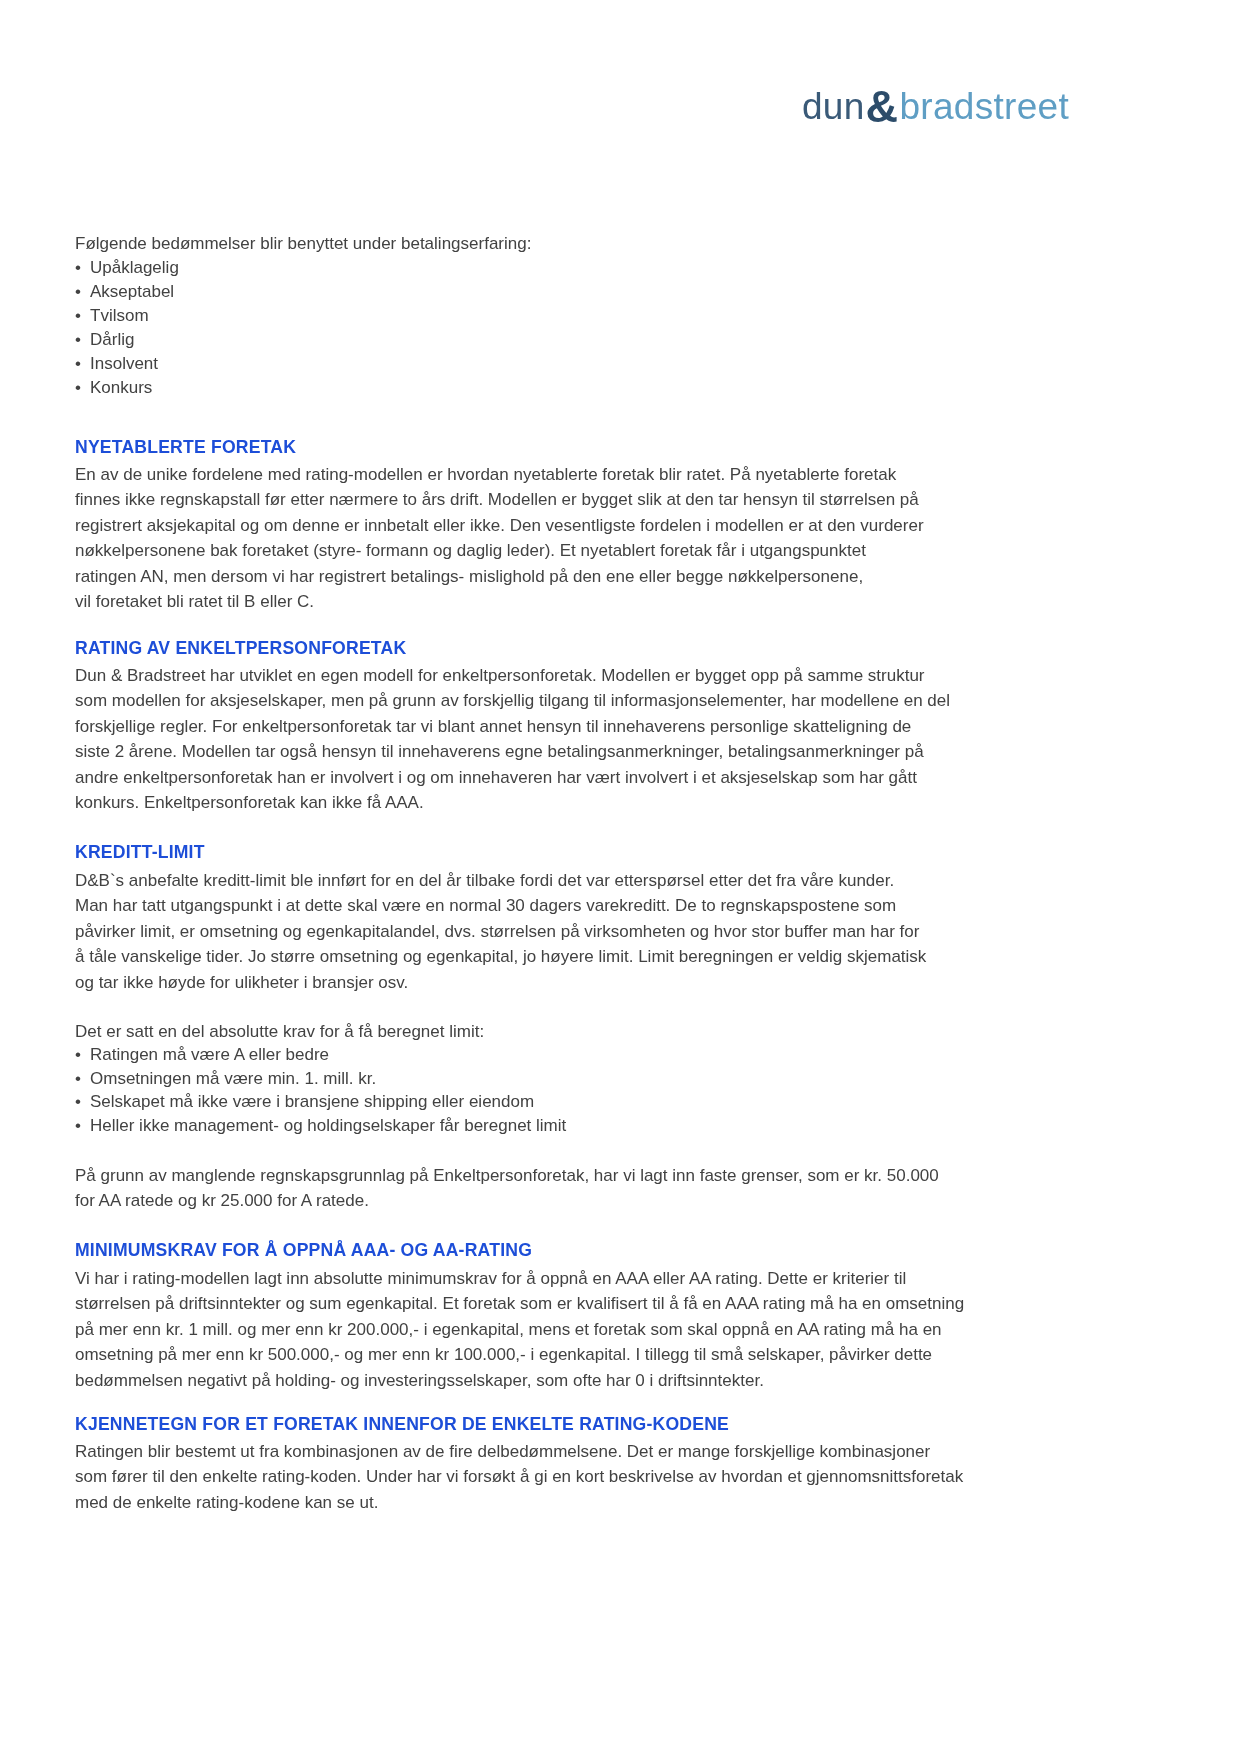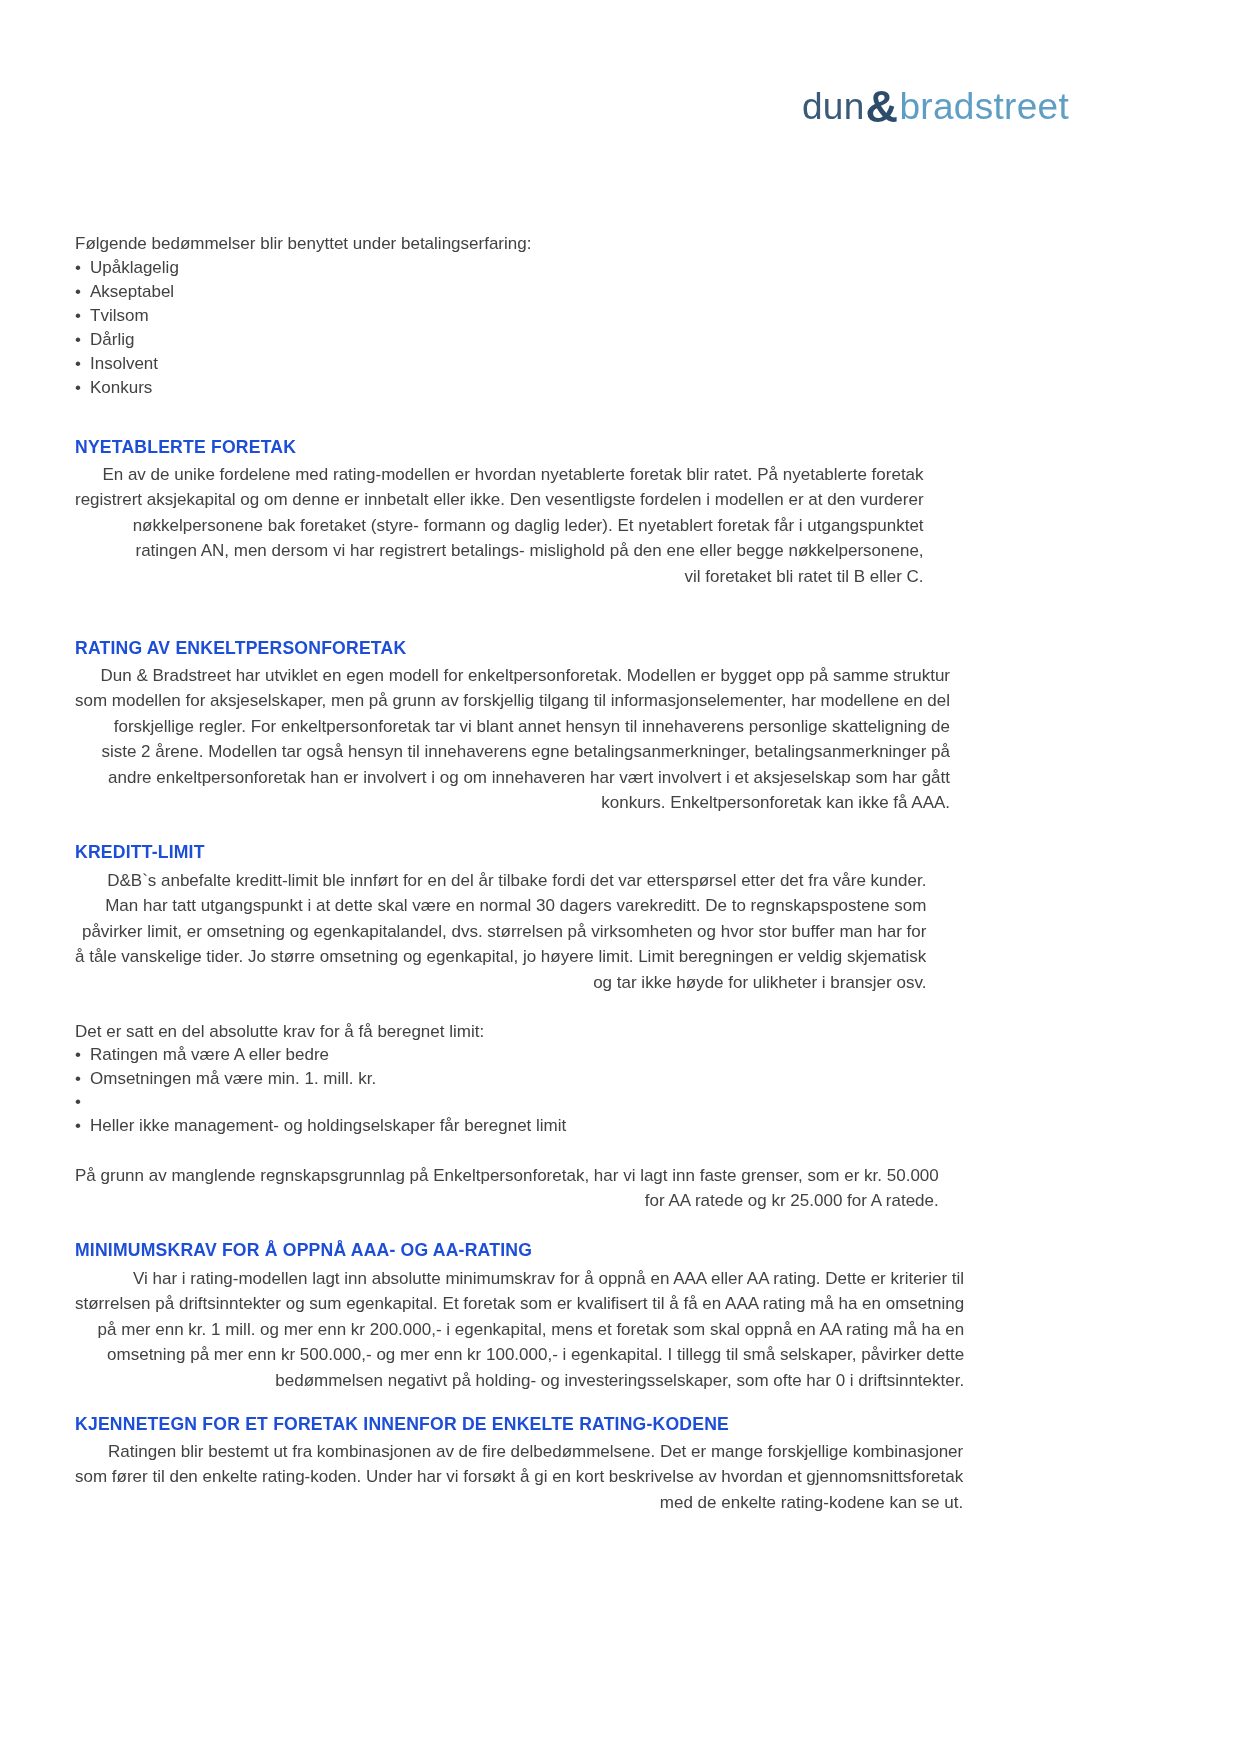--- a/index.html
+++ b/index.html
@@ -10,21 +10,20 @@
     background:#ffffff;
     font-family:"Liberation Sans", sans-serif;
     overflow:hidden;
   }
   .abs{position:absolute;left:75px;}
   .body-text{
     font-size:17px;
     color:#424242;
     line-height:25.4px;
     white-space:nowrap;
-    text-align:right;
   }
   .heading{
     font-size:17.6px;
     font-weight:bold;
     color:#1d4ed8;
     letter-spacing:0.2px;
     white-space:nowrap;
   }
   .bullet-item{
     display:flex;
@@ -100,20 +99,21 @@
       </div>
     <div class="bullet-item">
         <span class="dot">•</span>
         <span>Konkurs</span>
       </div>
   </div>
 
   <div class="abs heading" style="top:437px">NYETABLERTE FORETAK</div>
   <div class="abs" style="top:462px">
     <div class="body-text">En av de unike fordelene med rating-modellen er hvordan nyetablerte foretak blir ratet. På nyetablerte foretak</div>
+    <div class="body-text">finnes ikke regnskapstall før etter nærmere to års drift. Modellen er bygget slik at den tar hensyn til størrelsen på</div>
     <div class="body-text">registrert aksjekapital og om denne er innbetalt eller ikke. Den vesentligste fordelen i modellen er at den vurderer</div>
     <div class="body-text">nøkkelpersonene bak foretaket (styre- formann og daglig leder). Et nyetablert foretak får i utgangspunktet</div>
     <div class="body-text">ratingen AN, men dersom vi har registrert betalings- mislighold på den ene eller begge nøkkelpersonene,</div>
     <div class="body-text">vil foretaket bli ratet til B eller C.</div>
   </div>
 
   <div class="abs heading" style="top:638px">RATING AV ENKELTPERSONFORETAK</div>
   <div class="abs" style="top:663px">
     <div class="body-text">Dun &amp; Bradstreet har utviklet en egen modell for enkeltpersonforetak. Modellen er bygget opp på samme struktur</div>
     <div class="body-text">som modellen for aksjeselskaper, men på grunn av forskjellig tilgang til informasjonselementer, har modellene en del</div>
@@ -139,20 +139,21 @@
     <div class="bullet-item">
         <span class="dot">•</span>
         <span>Ratingen må være A eller bedre</span>
       </div>
     <div class="bullet-item">
         <span class="dot">•</span>
         <span>Omsetningen må være min. 1. mill. kr.</span>
       </div>
     <div class="bullet-item">
         <span class="dot">•</span>
+        <span>Selskapet må ikke være i bransjene shipping eller eiendom</span>
       </div>
     <div class="bullet-item">
         <span class="dot">•</span>
         <span>Heller ikke management- og holdingselskaper får beregnet limit</span>
       </div>
   </div>
 
   <div class="abs" style="top:1163px">
     <div class="body-text">På grunn av manglende regnskapsgrunnlag på Enkeltpersonforetak, har vi lagt inn faste grenser, som er kr. 50.000</div>
     <div class="body-text">for AA ratede og kr 25.000 for A ratede.</div>

